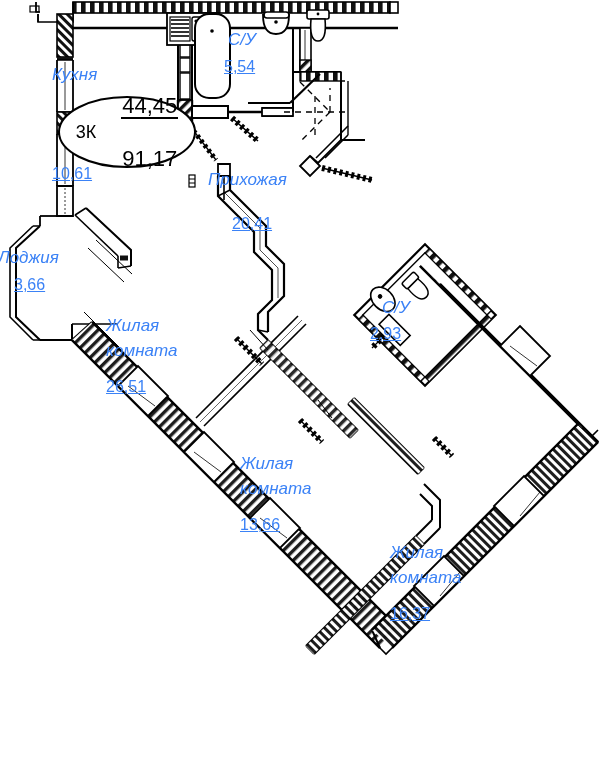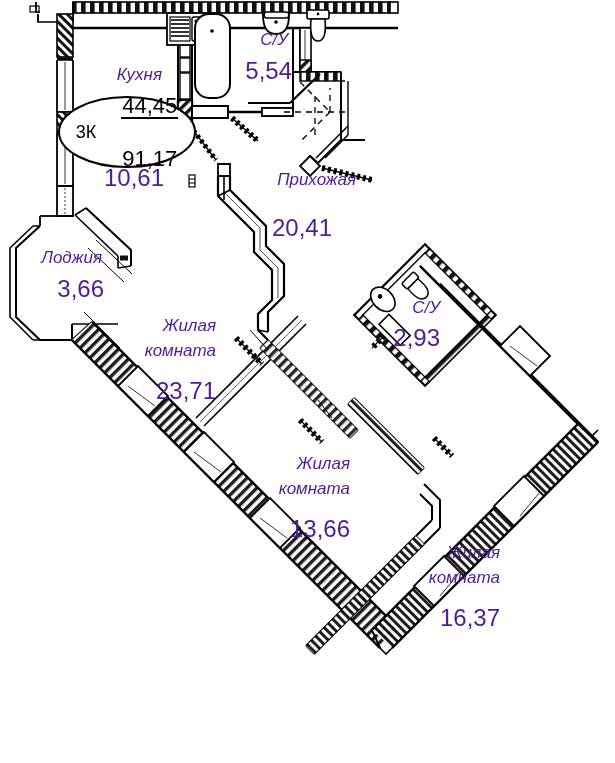--- a/index.html
+++ b/index.html
@@ -1,23 +1,23 @@
 <!DOCTYPE html>
 <html><head>
 <meta charset="utf-8">
 <style>
   html,body{margin:0;padding:0;background:#ffffff;}
   body{width:615px;height:763px;overflow:hidden;
        font-family:"Liberation Sans","DejaVu Sans",sans-serif;}
   #plan{position:relative;width:615px;height:763px;background:#fff;}
   #plan svg{position:absolute;left:0;top:0;}
-  .lbl{position:absolute;text-align:right;color:#4c1d95;line-height:1.12;
+  .lbl{position:absolute;text-align:left;color:#3b82f6;line-height:1.12;
        white-space:nowrap;pointer-events:none;}
   .rname{font-style:italic;font-size:17px;font-weight:400;}
-  .rarea{font-size:24px;font-weight:400;
+  .rarea{font-size:16px;font-weight:400;text-decoration:underline;
          text-underline-offset:1px;}
   .badge{position:absolute;display:flex;align-items:center;
          justify-content:center;gap:25px;}
   .badge .bk{font-size:18px;}
   .frac{display:inline-block;text-align:center;font-size:22px;line-height:1.05;}
   .frac .num{display:block;border-bottom:2px solid #000;padding:0 1px;}
   .frac .den{display:block;padding:0 1px;margin-top:28px;}
 </style>
 </head>
 <body>
@@ -355,21 +355,21 @@
   <div class="lbl rarea" style="left:232px;top:199px;width:100px;margin-top:16px;">20,41</div>
 
   <div class="lbl rname" style="left:-2px;top:248px;width:104px;">Лоджия</div>
   <div class="lbl rarea" style="left:14px;top:276px;width:90px;">3,66</div>
 
   <div class="lbl rname" style="left:382px;top:298px;width:58px;">С/У</div>
   <div class="lbl rarea" style="left:370px;top:325px;width:70px;">2,93</div>
 
   <div class="lbl rname" style="left:106px;top:316px;width:110px;">Жилая</div>
   <div class="lbl rname" style="left:106px;top:341px;width:110px;">комната</div>
-  <div class="lbl rarea" style="left:106px;top:378px;width:110px;">23,71</div>
+  <div class="lbl rarea" style="left:106px;top:378px;width:110px;">26,51</div>
 
   <div class="lbl rname" style="left:240px;top:454px;width:110px;">Жилая</div>
   <div class="lbl rname" style="left:240px;top:479px;width:110px;">комната</div>
   <div class="lbl rarea" style="left:240px;top:516px;width:110px;">13,66</div>
 
   <div class="lbl rname" style="left:390px;top:543px;width:110px;">Жилая</div>
   <div class="lbl rname" style="left:390px;top:568px;width:110px;">комната</div>
   <div class="lbl rarea" style="left:390px;top:605px;width:110px;">16,37</div>
 
 </div>

